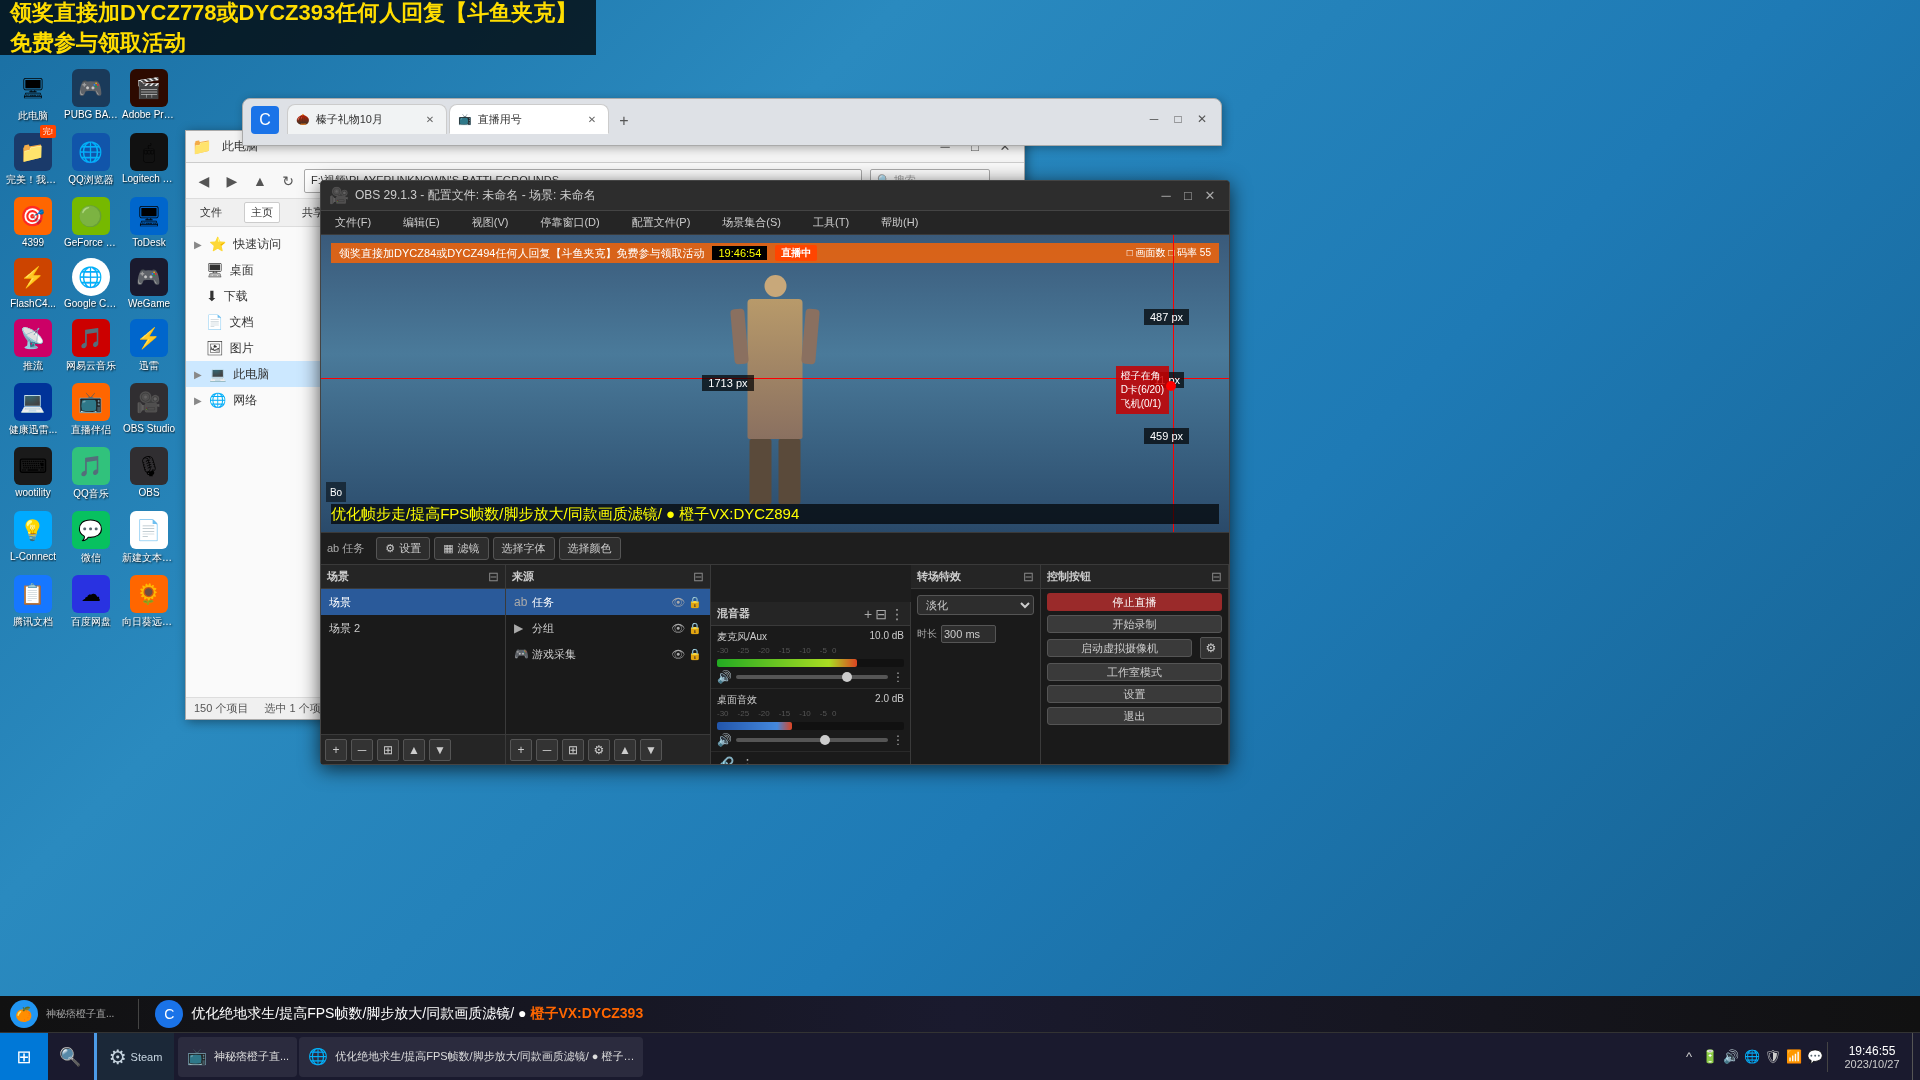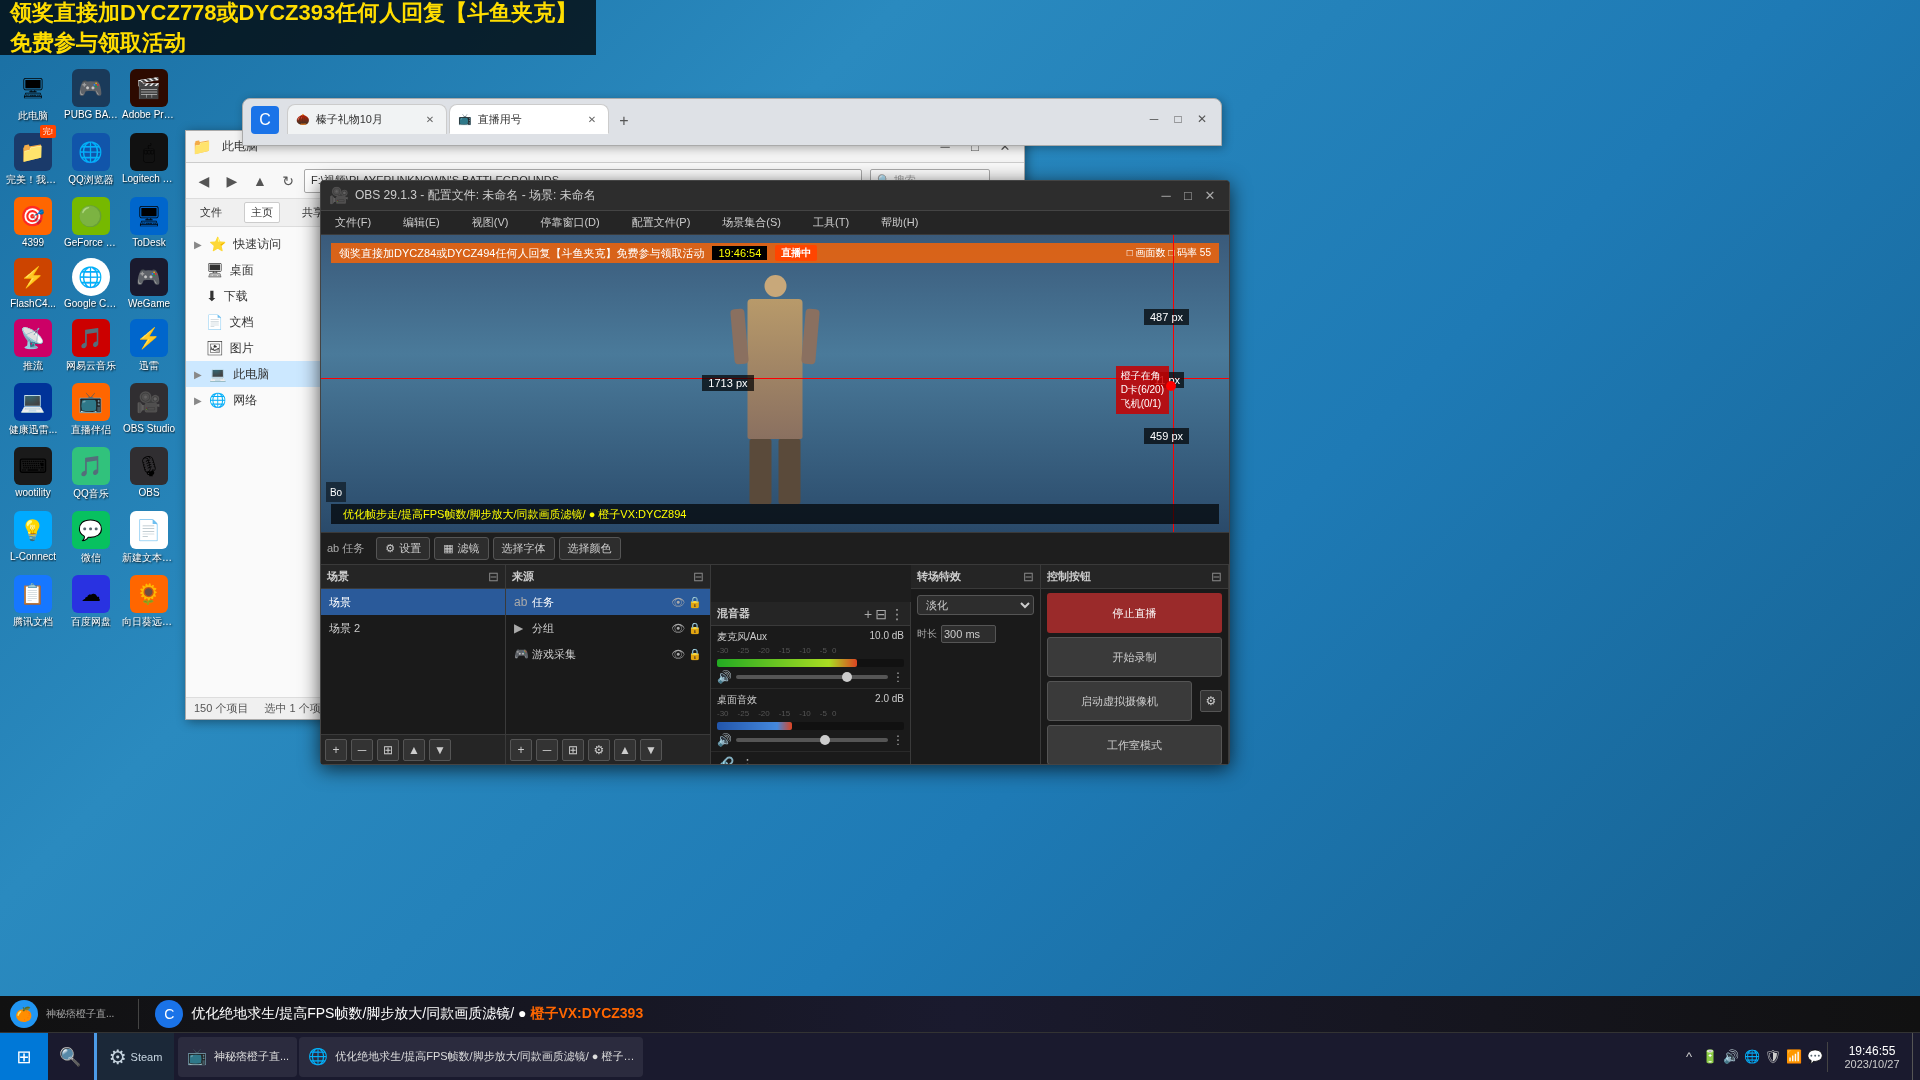--- a/index.html
+++ b/index.html
@@ -342,23 +342,23 @@
     }
     .preview-bottom-ticker {
       position: absolute;
       bottom: 8px;
       left: 10px;
       right: 10px;
       height: 20px;
       background: rgba(0,0,0,0.7);
       display: flex;
       align-items: center;
-      padding: 0 12px;
+      padding: 0 0;
       color: #ffff00;
-      font-size: 11px;
+      font-size: 15px;
     }
 
     .obs-toolbar {
       height: 32px;
       background: #1e1e1e;
       display: flex;
       align-items: center;
       padding: 0 6px;
       gap: 4px;
       border-top: 1px solid #3a3a3a;
@@ -537,21 +537,21 @@
       color: #ccc;
       font-size: 11px;
       padding: 2px;
       border-radius: 2px;
     }
 
     
     .ctrl-btn {
       margin: 4px 6px;
       width: calc(100% - 12px);
-      height: 40px;
+      height: 18px;
       display: flex;
       align-items: center;
       justify-content: center;
       background: #2a5a9a;
       border: none;
       border-radius: 3px;
       color: #fff;
       font-size: 11px;
       cursor: pointer;
     }

